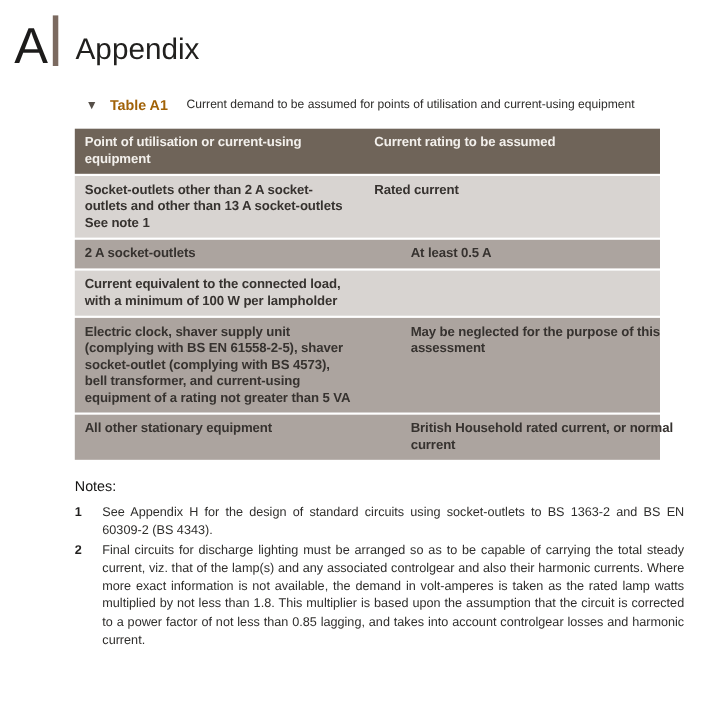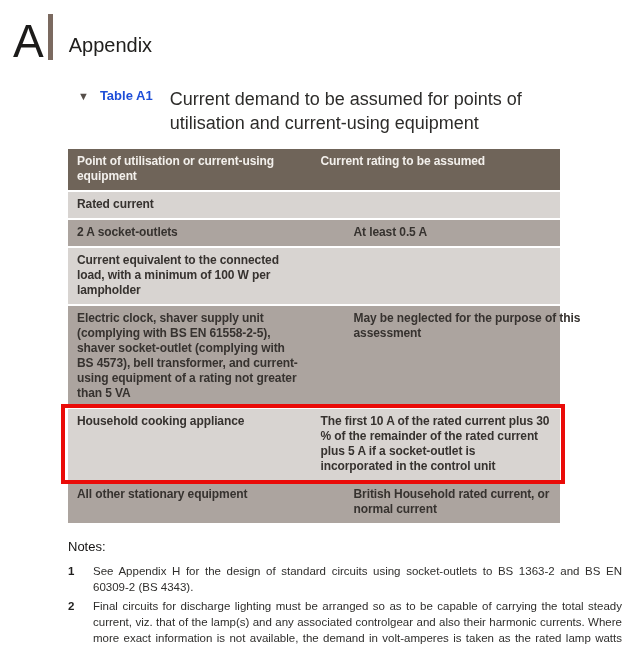--- a/index.html
+++ b/index.html
@@ -7,30 +7,30 @@
     width:643px;height:645px;overflow:hidden;background:#ffffff;
     font-family:"Liberation Sans","DejaVu Sans",sans-serif;
     -webkit-font-smoothing:antialiased;
   }
   .page{position:relative;width:643px;height:645px;}
 
   
   .appendix-header{display:flex;align-items:flex-start;margin:14px 0 0 13px;height:50px;}
   .appendix-letter{font-size:46px;line-height:46px;font-weight:400;color:#1c1b1a;margin-top:4px;}
   .accent-bar{width:5px;height:46px;background:var(--accent-bar,#7b6a60);margin-left:4px;margin-top:0;}
-  .appendix-title{font-size:20px;line-height:30px;font-weight:400;color:#21201e;margin:16px 0 0 16px;}
+  .appendix-title{font-size:27px;line-height:30px;font-weight:400;color:#21201e;margin:16px 0 0 16px;}
 
   
   .caption-row{display:flex;margin:24px 0 0 78px;width:540px;}
   .marker{color:#564f49;font-size:11px;line-height:16px;flex:none;}
-  .caption-label{font-weight:700;font-size:13px;color:#1d4ed8;margin-left:11px;white-space:nowrap;flex:none;}
-  .caption-text{font-size:18px;color:#2d2c2a;line-height:1.32;margin-left:17px;width:418px;}
+  .caption-label{font-weight:700;font-size:13px;color:#a16207;margin-left:11px;white-space:nowrap;flex:none;}
+  .caption-text{font-size:11px;color:#2d2c2a;line-height:1.32;margin-left:17px;width:418px;}
 
   
-  .demand-table{margin:13px 0 0 68px;width:492px;font-size:12px;}
+  .demand-table{margin:13px 0 0 68px;width:532px;font-size:12px;}
   .t-row{display:grid;grid-template-columns:49.5% 50.5%;margin-bottom:2px;}
   .t-row.light{background:var(--row-light,#d8d4d1);}
   .t-row.dark{background:var(--row-dark,#aca49f);gap:33px;}
   .t-header{background:var(--header-bg,#6f6459);}
   .t-cell{
     padding:5px 10px 6px 9px;line-height:1.25;white-space:pre-line;
     font-weight:700;color:#36322f;letter-spacing:-0.1px;
   }
   .t-header .t-cell{color:#f3f0ec;}
   .t-row.highlighted{position:relative;}
@@ -64,42 +64,39 @@
   </div>
 
   <div class="demand-table">
 
     <div class="t-row t-header">
       <div class="t-cell">Point of utilisation or current-using equipment</div>
       <div class="t-cell">Current rating to be assumed</div>
     </div>
 
     <div class="t-row light">
+      <div class="t-cell">Socket-outlets other than 2 A socket-outlets and other than 13 A socket-outlets
+See note 1</div>
       <div class="t-cell">Rated current</div>
     </div>
 
     <div class="t-row dark">
       <div class="t-cell">2 A socket-outlets</div>
       <div class="t-cell">At least 0.5 A</div>
     </div>
 
     <div class="t-row light">
       <div class="t-cell">Current equivalent to the connected load, with a minimum of 100 W per lampholder</div>
     </div>
 
     <div class="t-row dark">
       <div class="t-cell">Electric clock, shaver supply unit (complying with BS EN 61558-2-5), shaver socket-outlet (complying with BS 4573), bell transformer, and current-using equipment of a rating not greater than 5 VA</div>
       <div class="t-cell">May be neglected for the purpose of this assessment</div>
     </div>
 
-    <div class="t-row light highlighted">
-      <div class="t-cell">Household cooking appliance</div>
-      <div class="t-cell">The first 10 A of the rated current plus 30 % of the remainder of the rated current plus 5 A if a socket-outlet is incorporated in the control unit</div>
-      <div class="highlight-box"></div>
-    </div>
 
     <div class="t-row dark">
       <div class="t-cell">All other stationary equipment</div>
       <div class="t-cell">British Household rated current, or normal current</div>
     </div>
 
   </div>
 
   <section class="notes">
     <h2 class="notes-heading">Notes:</h2>

